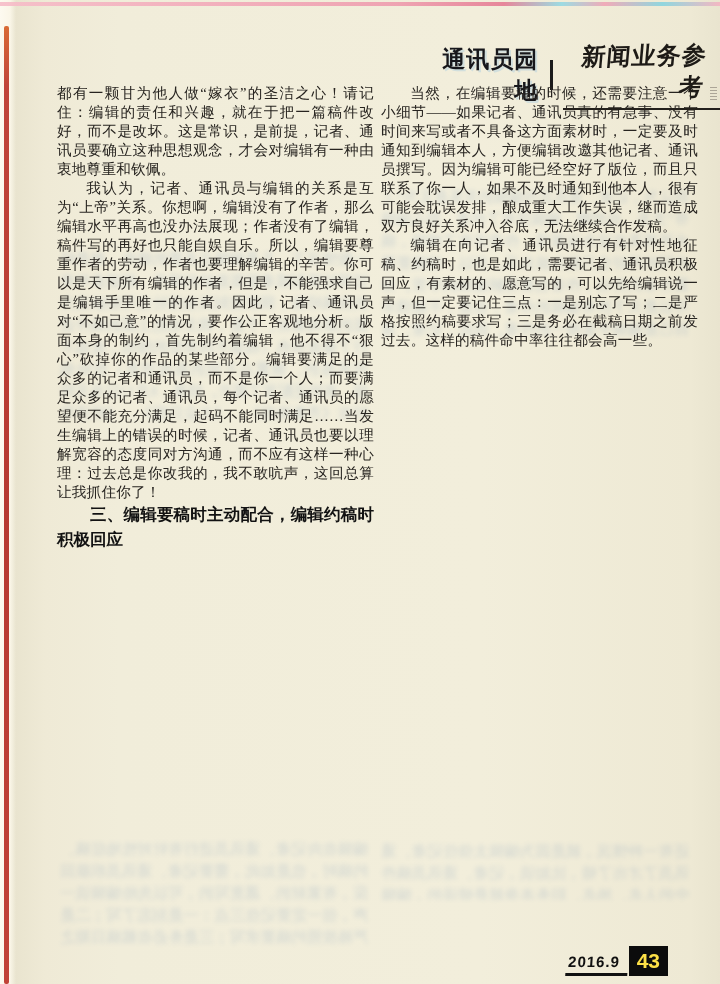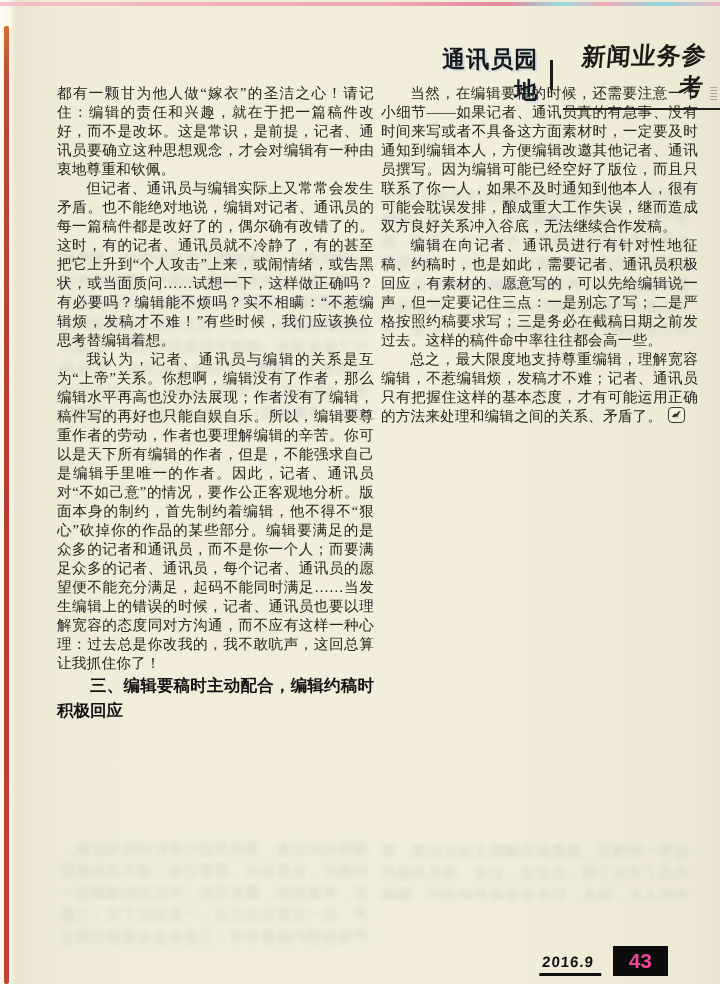--- a/index.html
+++ b/index.html
@@ -46,22 +46,22 @@
     margin:13px 0 9px 0;}
   .end-mark{display:inline-block;width:15px;height:14px;border:1.5px solid #3c3a36;
     border-radius:4px;margin-left:6px;vertical-align:-2px;background:#f5f1e0;
     line-height:0;}
   .end-mark svg{display:block;margin:1px auto 0;}
   
   .footer{position:absolute;right:52px;bottom:8px;display:flex;align-items:flex-end;z-index:3;}
   .issue{font-family:"Liberation Sans","DejaVu Sans",sans-serif;font-weight:bold;
     font-size:15px;letter-spacing:1px;color:#101010;padding:0 8px 3px 2px;
     border-bottom:3px solid #111;transform:skewX(-4deg);}
-  .page-num{background:#0c0c0c;color:#ec4899;font-family:"Liberation Sans",sans-serif;
-    font-weight:bold;font-size:21px;line-height:1;padding:4px 16px 5px;margin-left:11px;}
+  .page-num{background:#0c0c0c;color:#fde047;font-family:"Liberation Sans",sans-serif;
+    font-weight:bold;font-size:21px;line-height:1;padding:4px 8px 5px;margin-left:1px;}
 </style>
 </head>
 <body>
 
 <div class="page">
 
   <div class="left-pale-band"></div>
   <div class="spine-strip"></div>
   <div class="top-color-strip"></div>
 
@@ -75,32 +75,27 @@
     <span class="header-divider"></span>
     <span class="journal-wrap">
       <span class="journal-title">新闻业务参考</span>
       <span class="seal-mark"></span>
     </span>
   </div>
 
   <div class="columns">
     <div class="col" id="col-left">
         <p class="body-p cont">都有一颗甘为他人做“嫁衣”的圣洁之心！请记住：编辑的责任和兴趣，就在于把一篇稿件改好，而不是改坏。这是常识，是前提，记者、通讯员要确立这种思想观念，才会对编辑有一种由衷地尊重和钦佩。</p>
-        <p class="body-p">但记者、通讯员与编辑实际上又常常会发生矛盾。也不能绝对地说，编辑对记者、通讯员的每一篇稿件都是改好了的，偶尔确有改错了的。这时，有的记者、通讯员就不冷静了，有的甚至把它上升到“个人攻击”上来，或闹情绪，或告黑状，或当面质问……试想一下，这样做正确吗？有必要吗？编辑能不烦吗？实不相瞒：“不惹编辑烦，发稿才不难！”有些时候，我们应该换位思考替编辑着想。</p>
         <p class="body-p">我认为，记者、通讯员与编辑的关系是互为“上帝”关系。你想啊，编辑没有了作者，那么编辑水平再高也没办法展现；作者没有了编辑，稿件写的再好也只能自娱自乐。所以，编辑要尊重作者的劳动，作者也要理解编辑的辛苦。你可以是天下所有编辑的作者，但是，不能强求自己是编辑手里唯一的作者。因此，记者、通讯员对“不如己意”的情况，要作公正客观地分析。版面本身的制约，首先制约着编辑，他不得不“狠心”砍掉你的作品的某些部分。编辑要满足的是众多的记者和通讯员，而不是你一个人；而要满足众多的记者、通讯员，每个记者、通讯员的愿望便不能充分满足，起码不能同时满足……当发生编辑上的错误的时候，记者、通讯员也要以理解宽容的态度同对方沟通，而不应有这样一种心理：过去总是你改我的，我不敢吭声，这回总算让我抓住你了！</p>
         <p class="sub-heading">三、编辑要稿时主动配合，编辑约稿时积极回应</p>
       </div>
     <div class="col" id="col-right">
 
         <p class="body-p">当然，在编辑要稿的时候，还需要注意一个小细节——如果记者、通讯员真的有急事、没有时间来写或者不具备这方面素材时，一定要及时通知到编辑本人，方便编辑改邀其他记者、通讯员撰写。因为编辑可能已经空好了版位，而且只联系了你一人，如果不及时通知到他本人，很有可能会耽误发排，酿成重大工作失误，继而造成双方良好关系冲入谷底，无法继续合作发稿。</p>
         <p class="body-p">编辑在向记者、通讯员进行有针对性地征稿、约稿时，也是如此，需要记者、通讯员积极回应，有素材的、愿意写的，可以先给编辑说一声，但一定要记住三点：一是别忘了写；二是严格按照约稿要求写；三是务必在截稿日期之前发过去。这样的稿件命中率往往都会高一些。</p>
-        <p class="body-p">总之，最大限度地支持尊重编辑，理解宽容编辑，不惹编辑烦，发稿才不难；记者、通讯员只有把握住这样的基本态度，才有可能运用正确的方法来处理和编辑之间的关系、矛盾了。<span class="end-mark"><svg width="11" height="11" viewBox="0 0 16 16">
-              <path d="M1.5 11.5 C3.5 6.5, 6.5 5.5, 8.5 7.2 C9.2 4.2, 12.5 2.2, 14.5 3.0 C12.6 4.2, 12.3 5.4, 11.4 7.6 C9.6 11.8, 5.2 12.6, 1.5 11.5 Z" fill="#35322c"></path>
-              <path d="M8.5 7.2 C10 8.8, 10.5 10.5, 9.5 13" stroke="#35322c" stroke-width="1" fill="none"></path>
-            </svg></span></p>
       </div>
   </div>
 
   <div class="footer">
     <span class="issue">2016.9</span>
     <span class="page-num">43</span>
   </div>
 
 </div>
 

